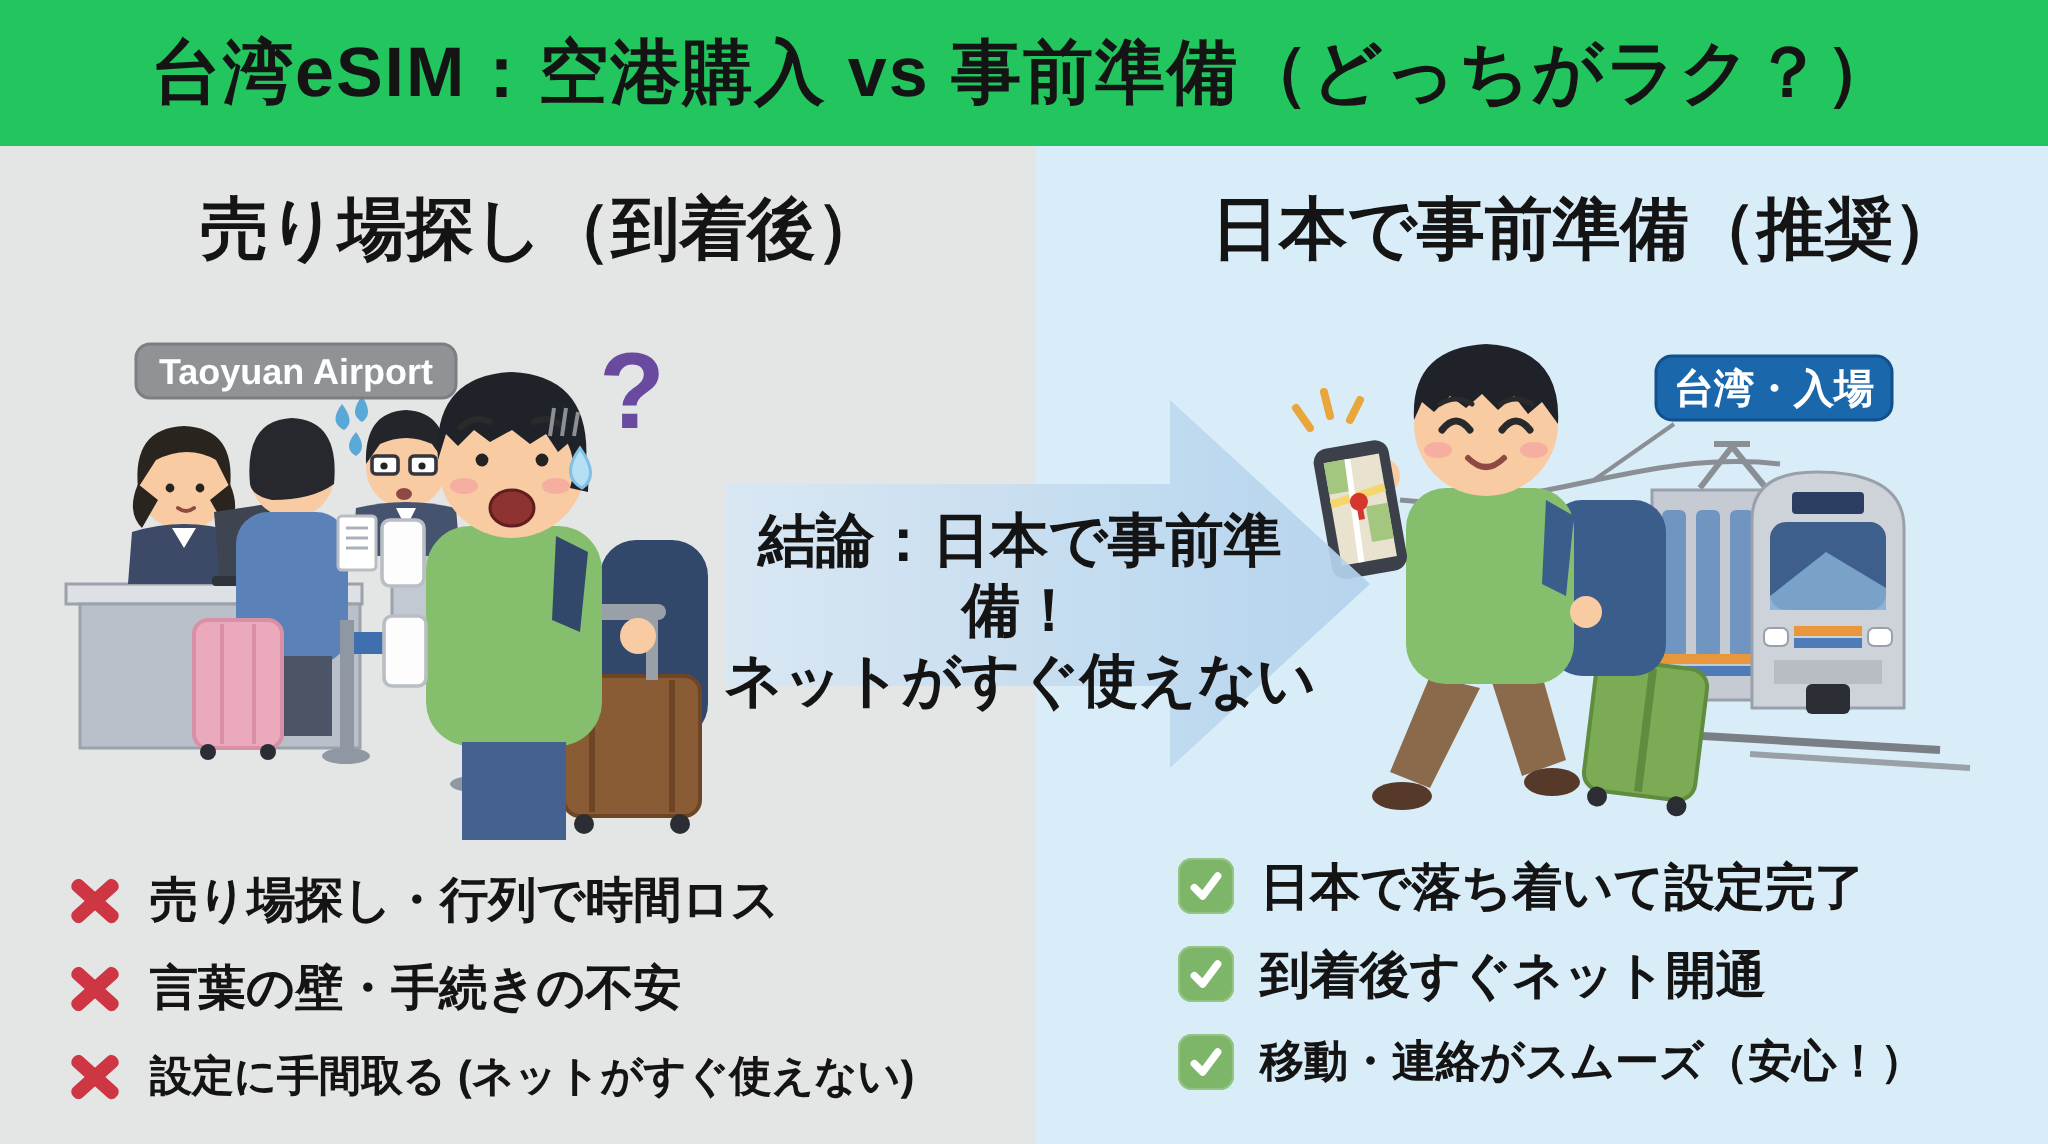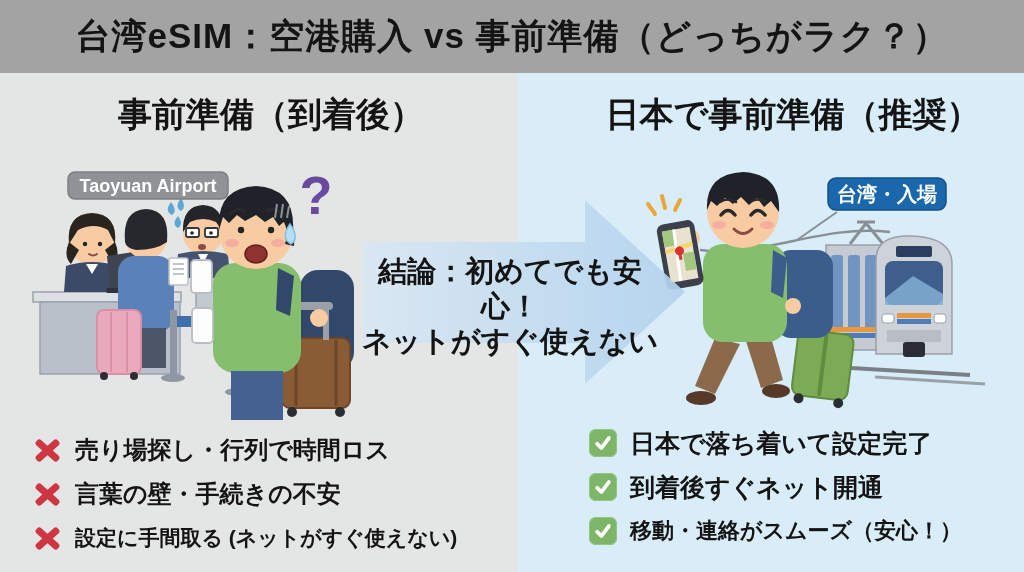--- a/index.html
+++ b/index.html
@@ -4,21 +4,21 @@
 <style>
   html,body{margin:0;padding:0;background:#fff;}
   .stage{
     position:relative;width:1024px;height:572px;overflow:hidden;
     font-family:"Liberation Sans","DejaVu Sans",sans-serif;
     color:#151515;
   }
   
   .title-band{
     position:absolute;left:0;top:0;width:1024px;height:73px;
-    background:#a3a3a3;display:flex;align-items:center;justify-content:center;
+    background:#22c55e;display:flex;align-items:center;justify-content:center;
   }
   .title-band h1{
     margin:0;font-size:35px;font-weight:bold;letter-spacing:1px;color:#141414;
   }
   
   .panel{position:absolute;top:73px;height:499px;}
   .panel-left{left:0;width:518px;background:#e4e6e5;}
   .panel-right{left:518px;width:506px;background:#d9edf8;}
   .panel-heading{
     position:absolute;top:92px;margin:0;font-size:34px;font-weight:bold;color:#141414;
@@ -65,21 +65,21 @@
 
 <div class="stage">
 
   <div class="title-band">
     <h1>台湾eSIM：空港購入 vs 事前準備（どっちがラク？）</h1>
   </div>
 
   <div class="panel panel-left"></div>
   <div class="panel panel-right"></div>
 
-  <h2 class="panel-heading heading-left">事前準備（到着後）</h2>
+  <h2 class="panel-heading heading-left">売り場探し（到着後）</h2>
   <h2 class="panel-heading heading-right">日本で事前準備（推奨）</h2>
 
   <svg class="illu illu-left" viewBox="0 0 340 262">
 
     <g>
       <rect x="168" y="118" width="76" height="46" fill="#c3c9d1" stroke="#9ba2ac" stroke-width="1.5"></rect>
       <rect x="5" y="134" width="148" height="10" fill="#dde0e4" stroke="#9ba2ac" stroke-width="1.5"></rect>
       <rect x="12" y="144" width="140" height="72" fill="#bac0c9" stroke="#9ba2ac" stroke-width="1.5"></rect>
     </g>
 
@@ -264,21 +264,21 @@
     <defs>
       <linearGradient id="arrowGrad" x1="0" y1="0" x2="1" y2="0">
         <stop offset="0" stop-color="#d8e7f4"></stop>
         <stop offset="1" stop-color="#b2d2ec"></stop>
       </linearGradient>
     </defs>
     <path d="M 8,50 L 230,50 L 230,8 L 330,100 L 230,192 L 230,151 L 8,151 Z" fill="url(#arrowGrad)" opacity="0.92"></path>
   </svg>
 
   <div class="conclusion">
-    <div>結論：初めてでも安心！</div>
+    <div>結論：日本で事前準備！</div>
     <div>ネットがすぐ使えない</div>
   </div>
 
   <div class="list list-left">
     <div class="row">
       <span class="cross"></span>
       <span class="row-text">売り場探し・行列で時間ロス</span>
     </div>
     <div class="row">
       <span class="cross"></span>

